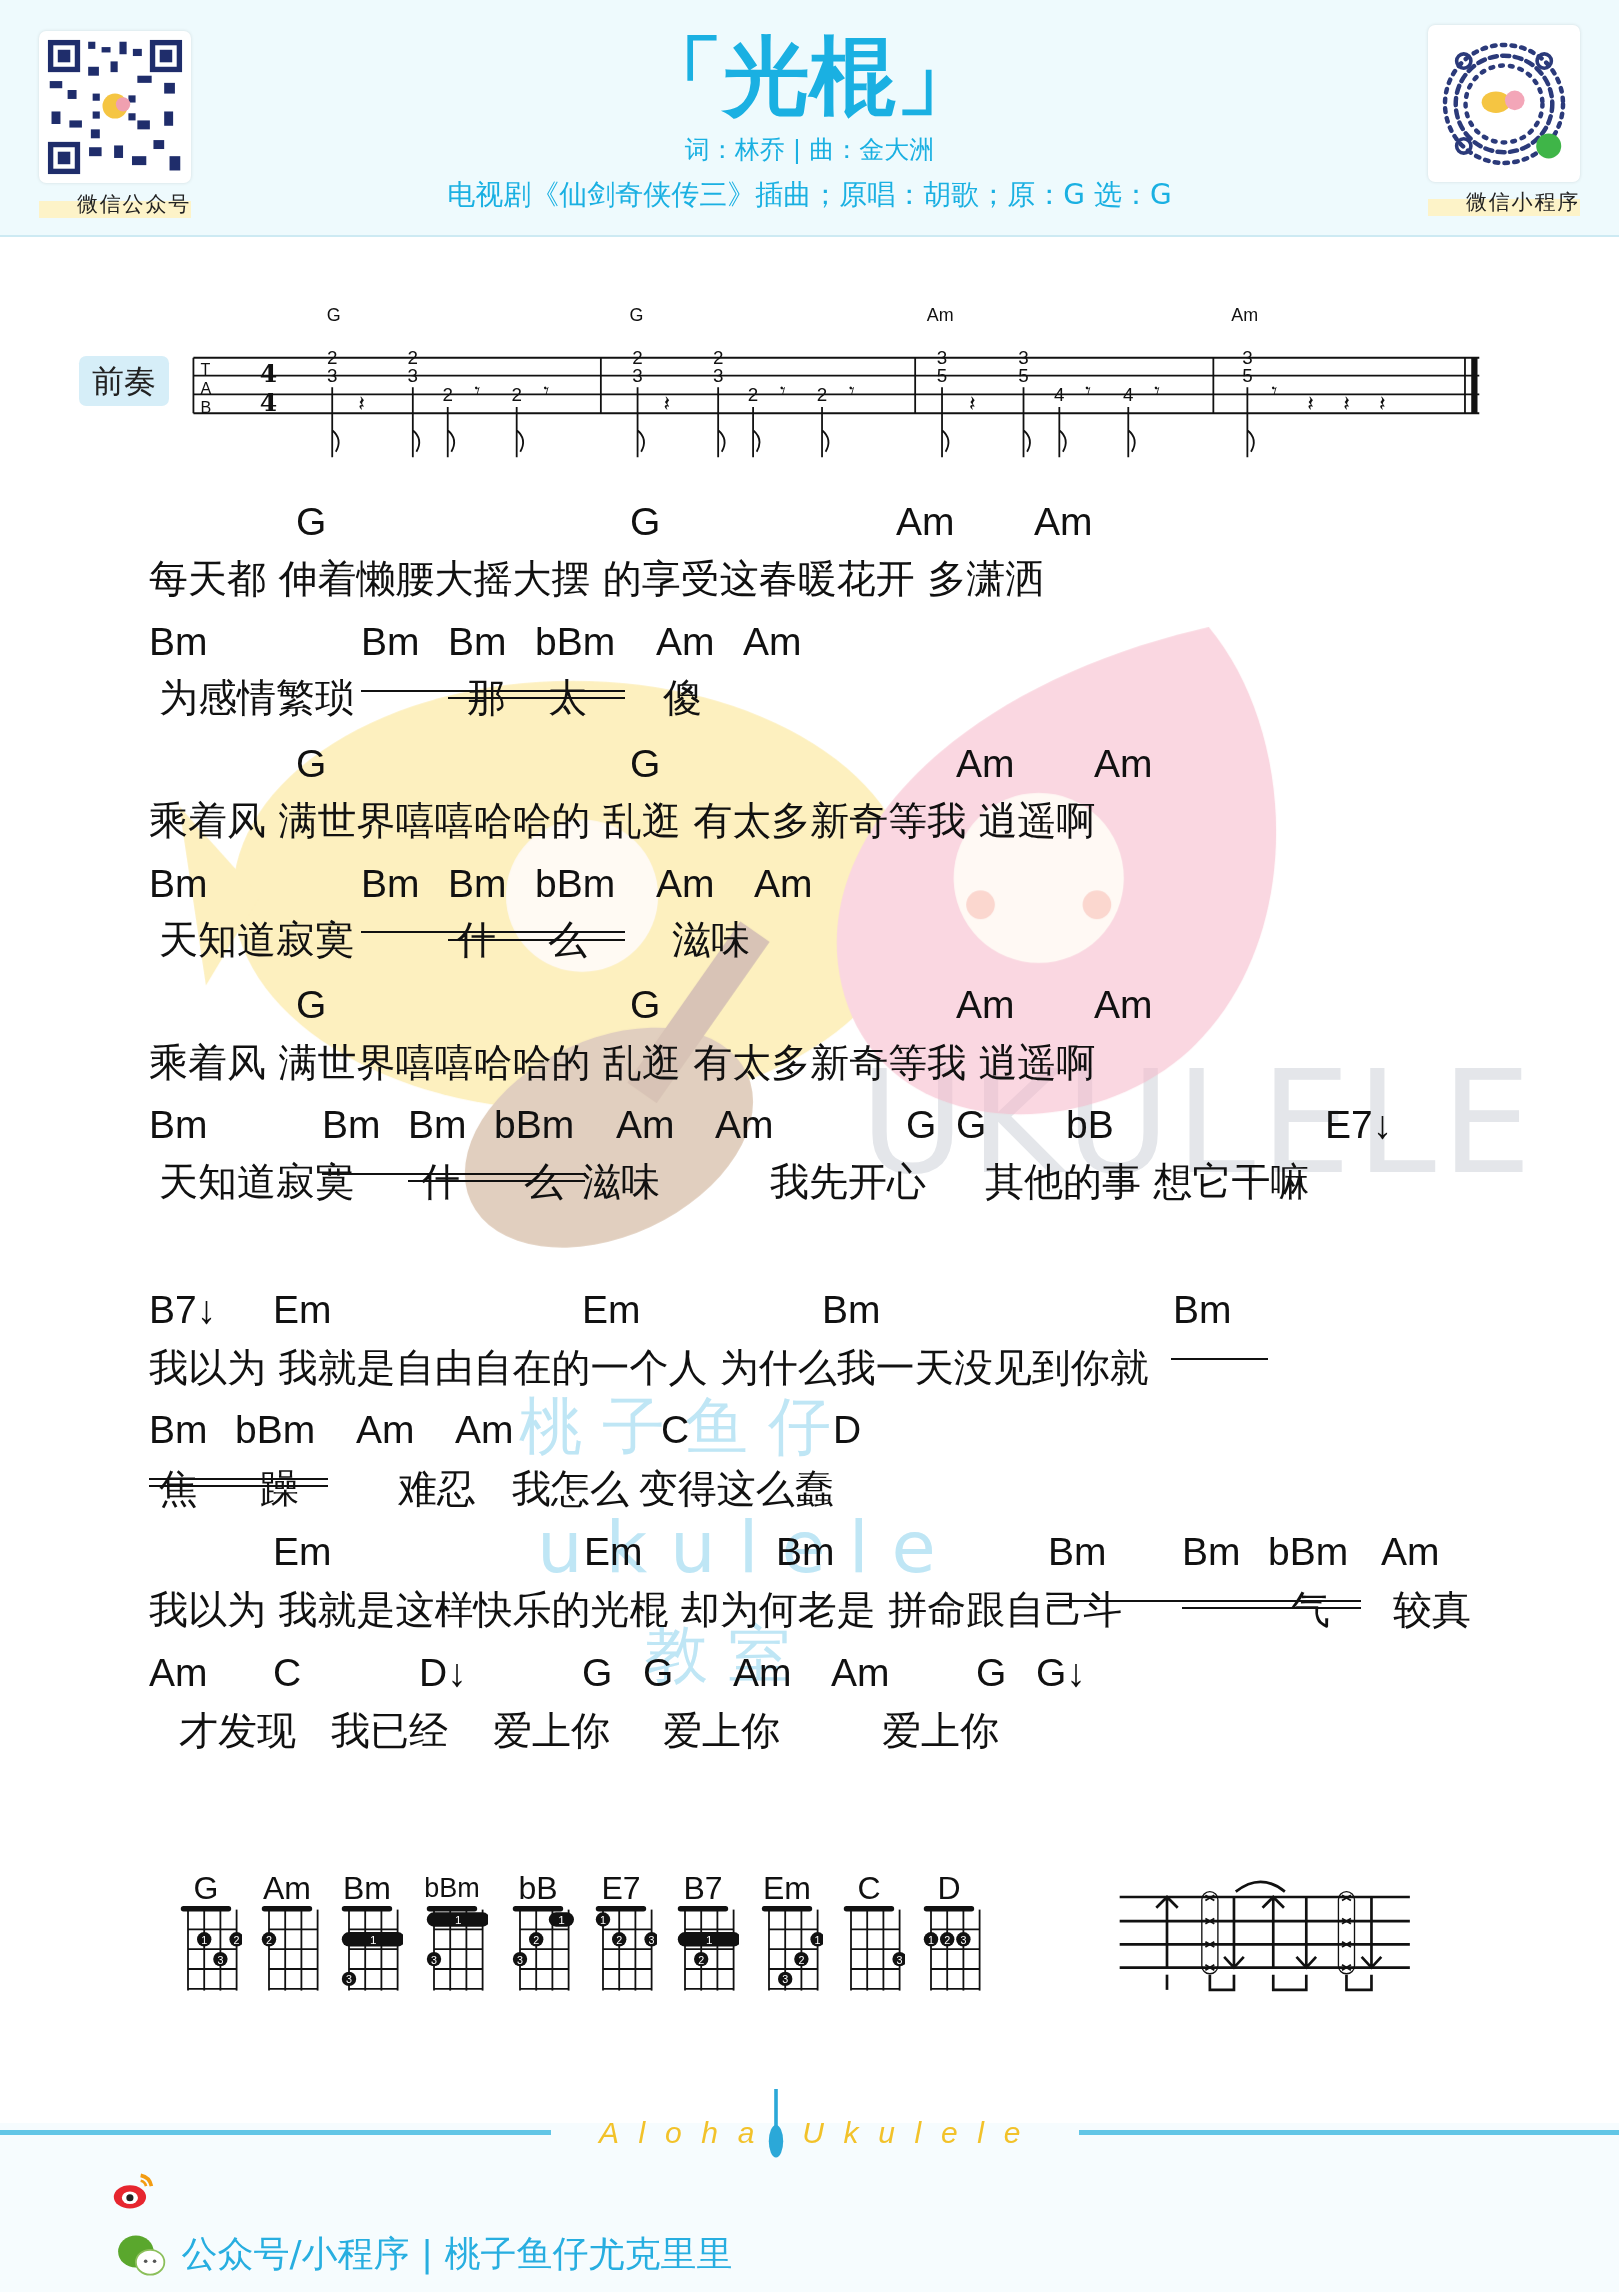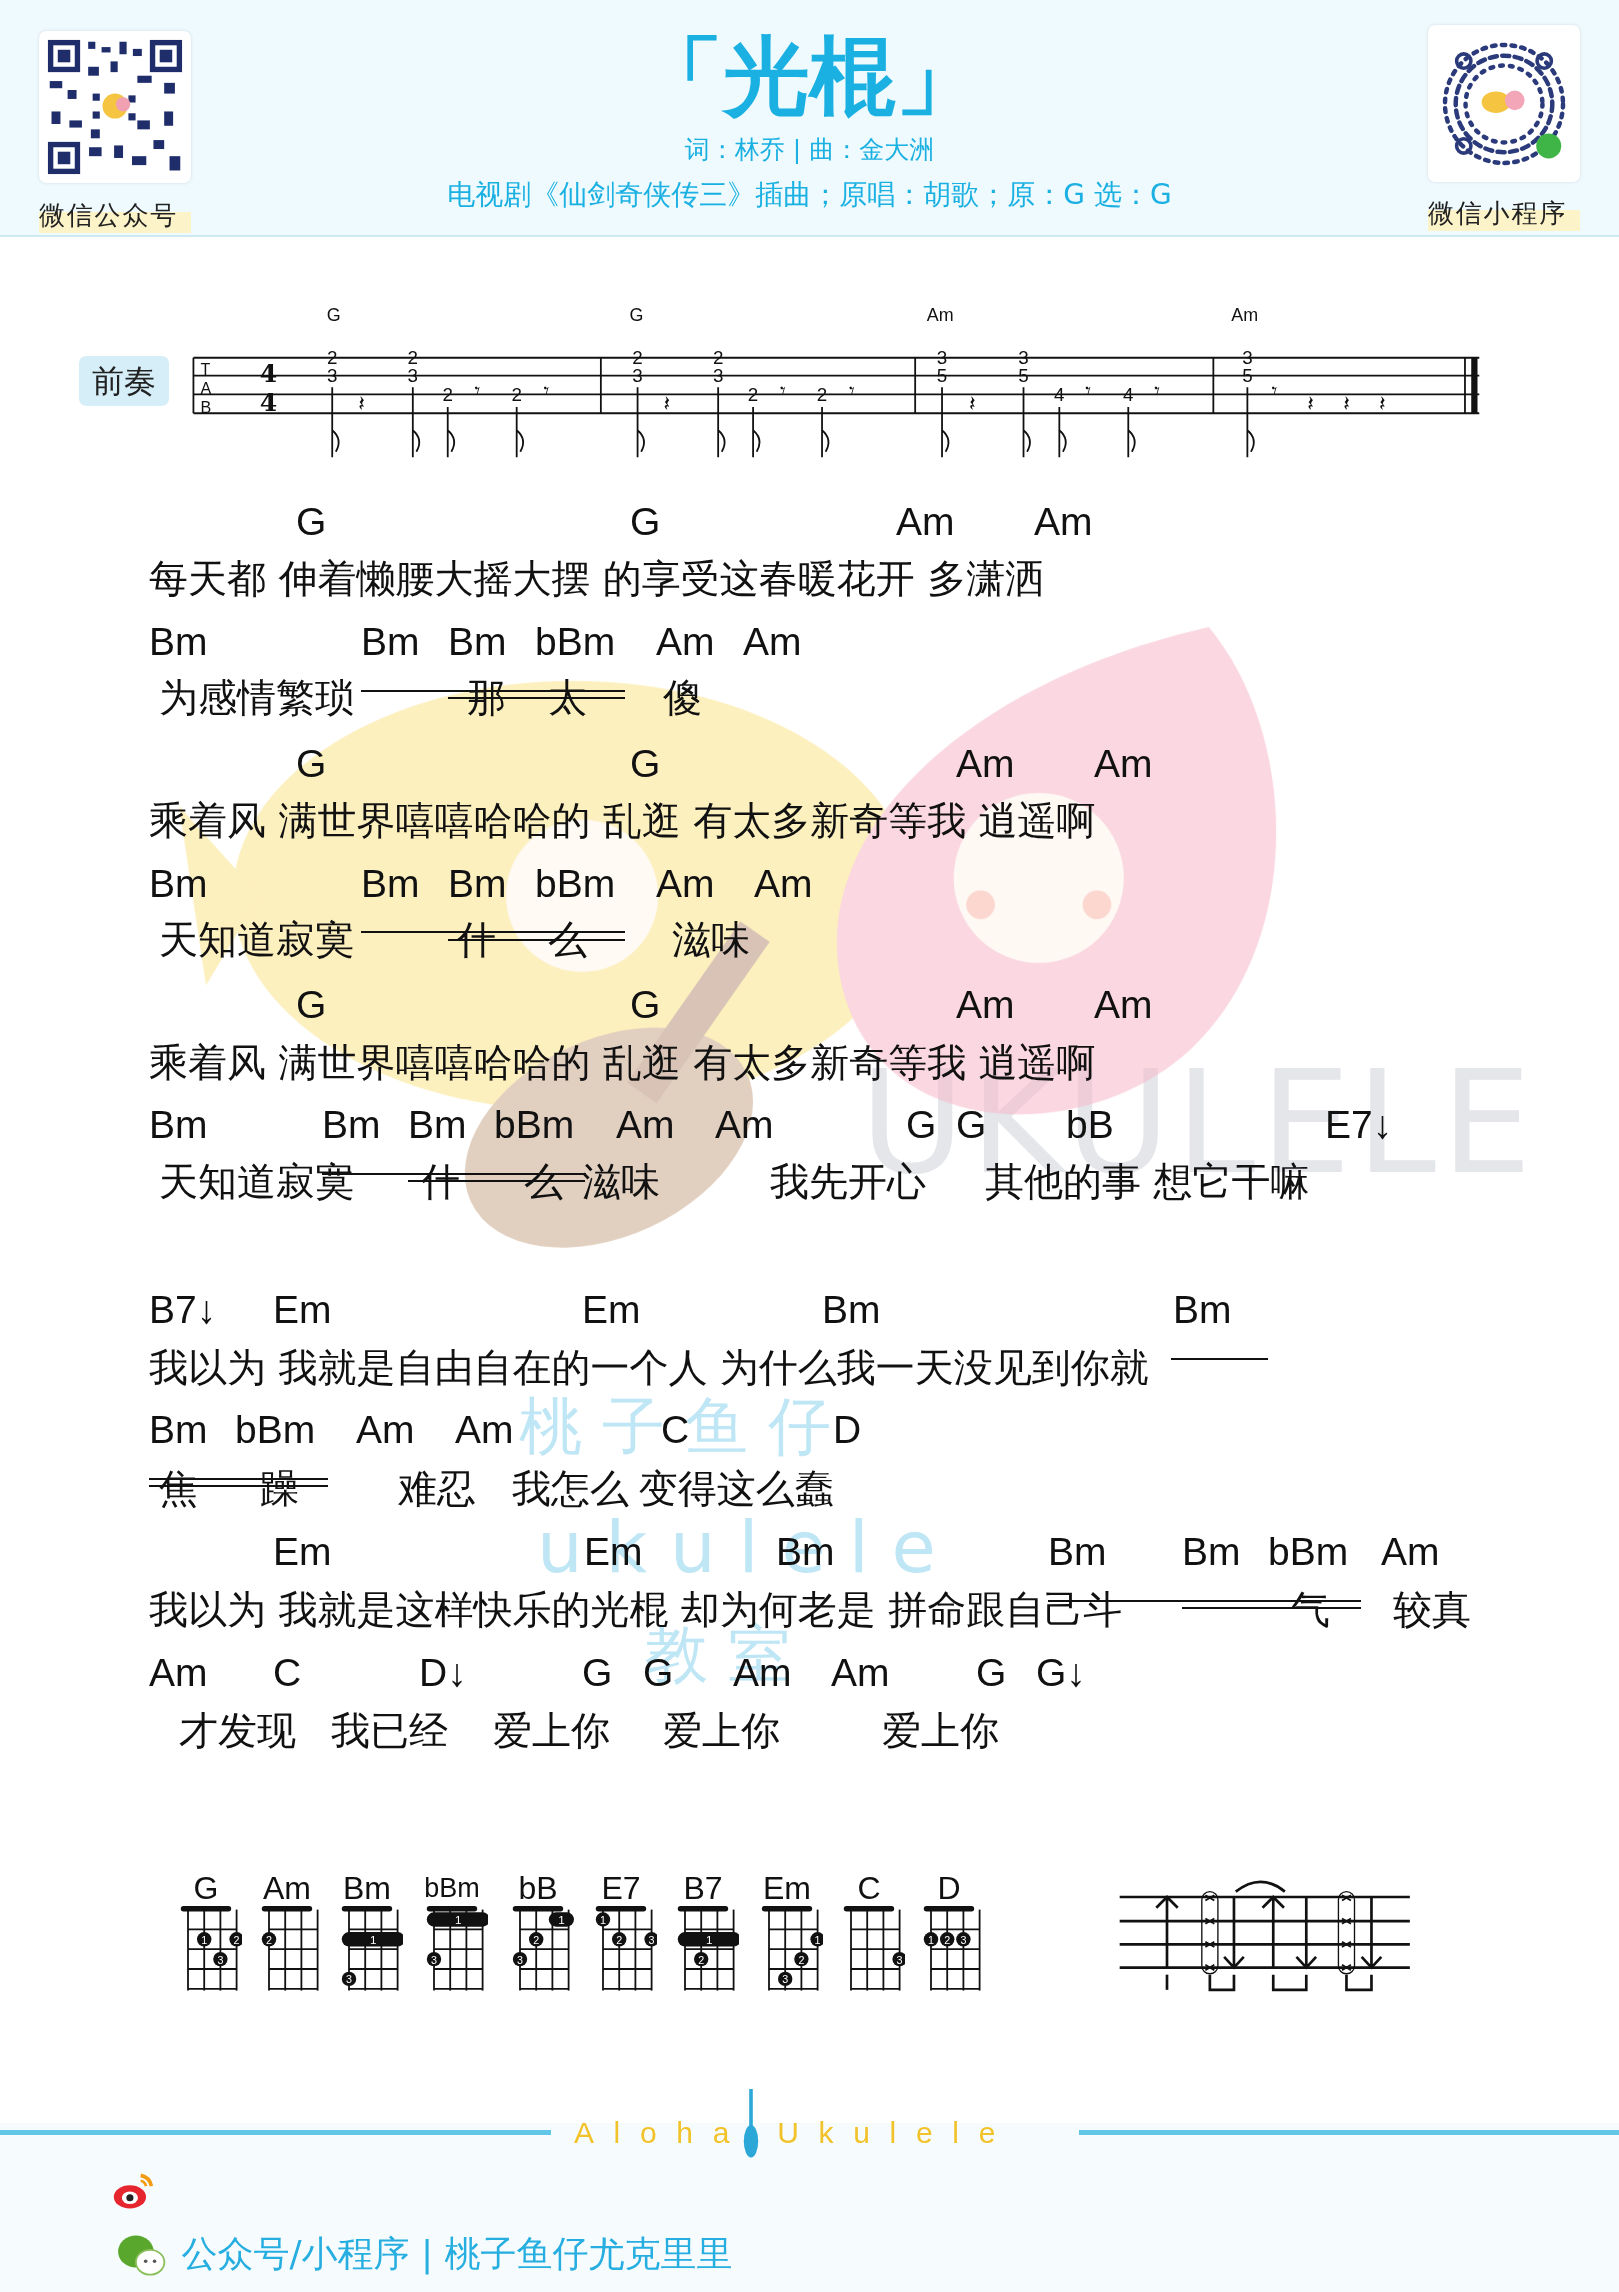--- a/index.html
+++ b/index.html
@@ -1,19 +1,19 @@
 <!DOCTYPE html>
 <html style="font-size:14.3px"><head>
 <meta charset="utf-8">
 <style>
   html,body{margin:0;padding:0;}
   body{width:1619px;height:2293px;position:relative;background:#ffffff;overflow:hidden;font-family:"DejaVu Sans","Liberation Sans",sans-serif;color:#111;}
   .header{position:absolute;left:0;top:0;width:1619px;height:235px;background:#eefafd;border-bottom:2.7px solid #cdeaf3;}
   .qr{position:absolute;background:#fff;border-radius:7.2px;box-shadow:0 0 3.6px rgba(0,0,0,0.12);}
-  .qr-label{position:absolute;font-size:26px;color:#222;text-align:left;background:linear-gradient(to bottom,transparent 40%,#fdf3c8 40%);letter-spacing:1.8px;margin-top:8px;}
+  .qr-label{position:absolute;font-size:21px;color:#222;text-align:right;background:linear-gradient(to bottom,transparent 40%,#fdf3c8 40%);letter-spacing:1.8px;}
   .title{position:absolute;left:0;width:1619px;text-align:center;color:#1ab0e2;}
   .label-pill{position:absolute;left:79px;top:356px;width:90px;height:50px;background:#d6eef8;border-radius:7.2px;font-size:32px;line-height:50px;text-align:center;color:#222;}
   .tok{position:absolute;white-space:nowrap;font-size:39px;line-height:43px;}
   .chord{font-family:"Liberation Sans","DejaVu Sans",sans-serif;}
   .lyric{font-family:"DejaVu Sans",sans-serif;font-size:39px;}
   .uline{position:absolute;height:0;border-top:2.7px solid #111;}
   .wm{position:absolute;color:#bfe6f5;white-space:nowrap;}
   .footer{position:absolute;left:0;top:2123px;width:1619px;height:170px;background:#f6fcfe;}
   .foot-item{position:absolute;font-size:36px;color:#27aee0;white-space:nowrap;}
   .diagram{position:absolute;}
@@ -505,21 +505,21 @@
     <rect x="250" y="22" width="18" height="92" rx="9" stroke-width="1.5"></rect>
     <path d="M254 26 l10 6 M264 26 l-10 6 M254 52 l10 6 M264 52 l-10 6 M254 78 l10 6 M264 78 l-10 6 M254 104 l10 6 M264 104 l-10 6" stroke-width="2"></path>
     <path d="M287 28 V105 M276 95 L287 107 L298 95"></path>
     <path d="M259 115 V132 H287 V115"></path>
   </g>
 </svg>
 
 <div class="footer">
   <div style="position:absolute;left:0;top:7.2px;width:551px;height:4.5px;background:#62c6e6;"></div>
   <div style="position:absolute;left:1079px;top:7.2px;width:540px;height:4.5px;background:#62c6e6;"></div>
-  <div style="position:absolute;left:548px;top:-16px;width:493px;height:54px;">
+  <div style="position:absolute;left:573px;top:-16px;width:493px;height:54px;font-style:italic;">
     <span style="position:absolute;left:0;top:9px;width:493px;text-align:center;font-size:30px;letter-spacing:19.7px;color:#f2c22a;font-family:'Liberation Sans',sans-serif;">Aloha Ukulele</span>
     <svg style="position:absolute;left:194px;top:-18px;" width="18" height="72" viewBox="0 0 20 80">
         <rect x="8" y="0" width="4" height="45" fill="#2ba8d8"></rect>
         <ellipse cx="10" cy="58" rx="8" ry="18" fill="#2ba8d8"></ellipse>
       </svg>
   </div>
 
   <div class="foot-item" style="left:112px;top:45px;">
     <svg width="43" height="43" viewBox="0 0 48 48" style="vertical-align:middle;">
         <ellipse cx="20" cy="30" rx="18" ry="13" fill="#e6262f"></ellipse>

